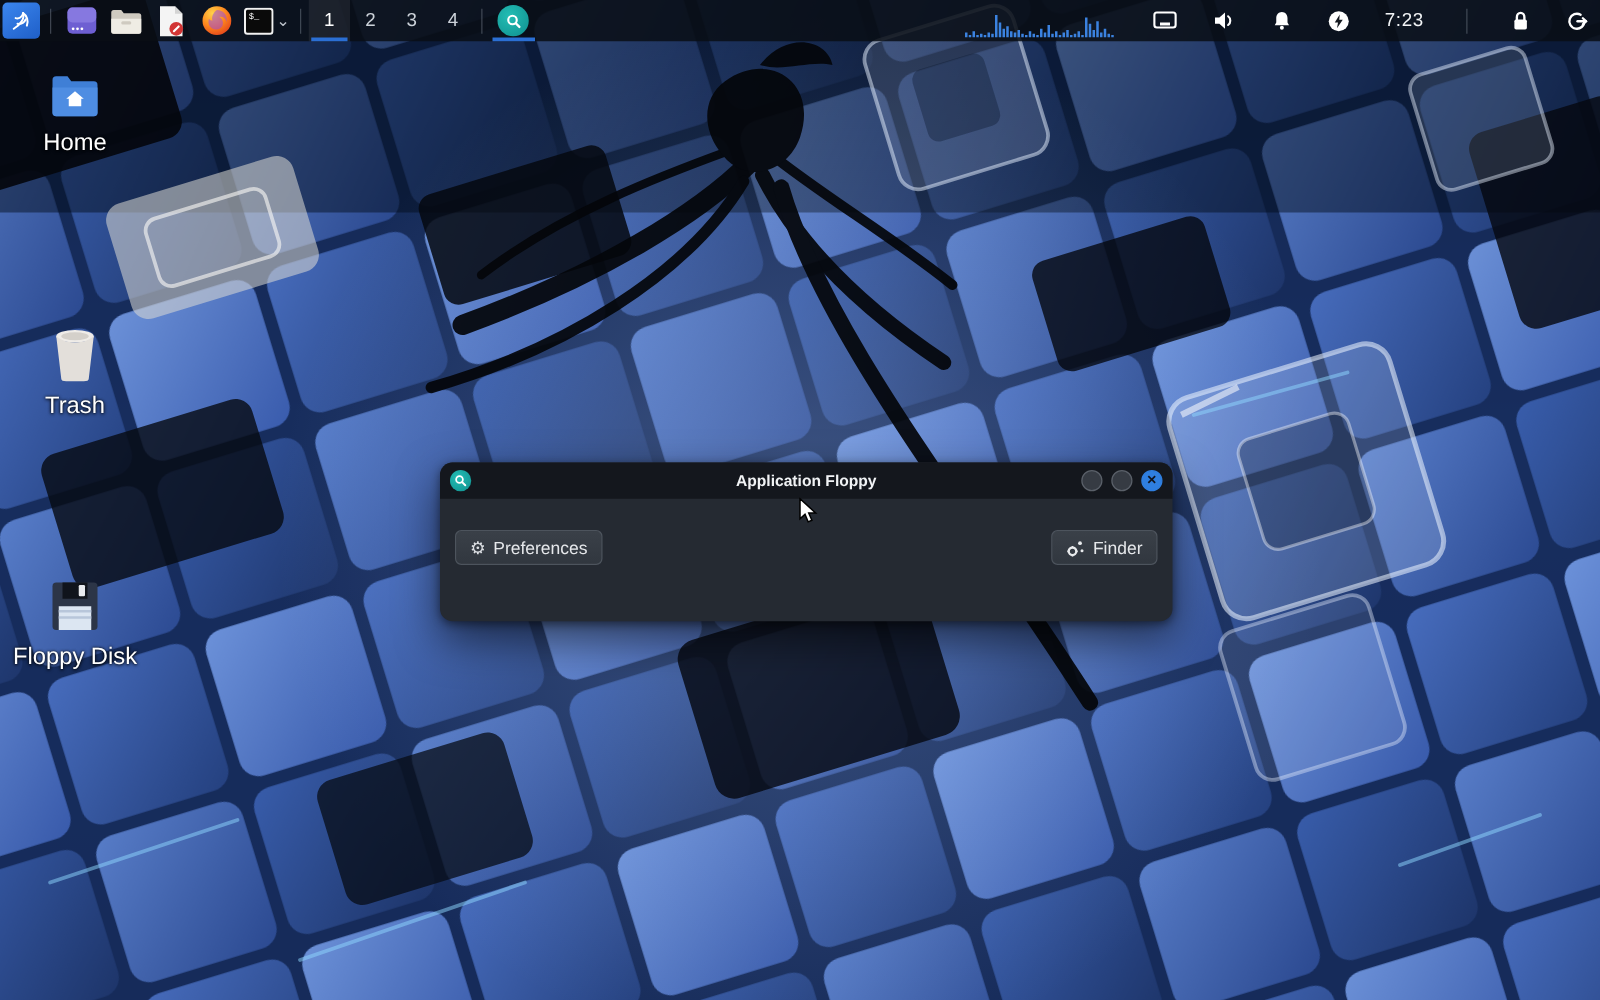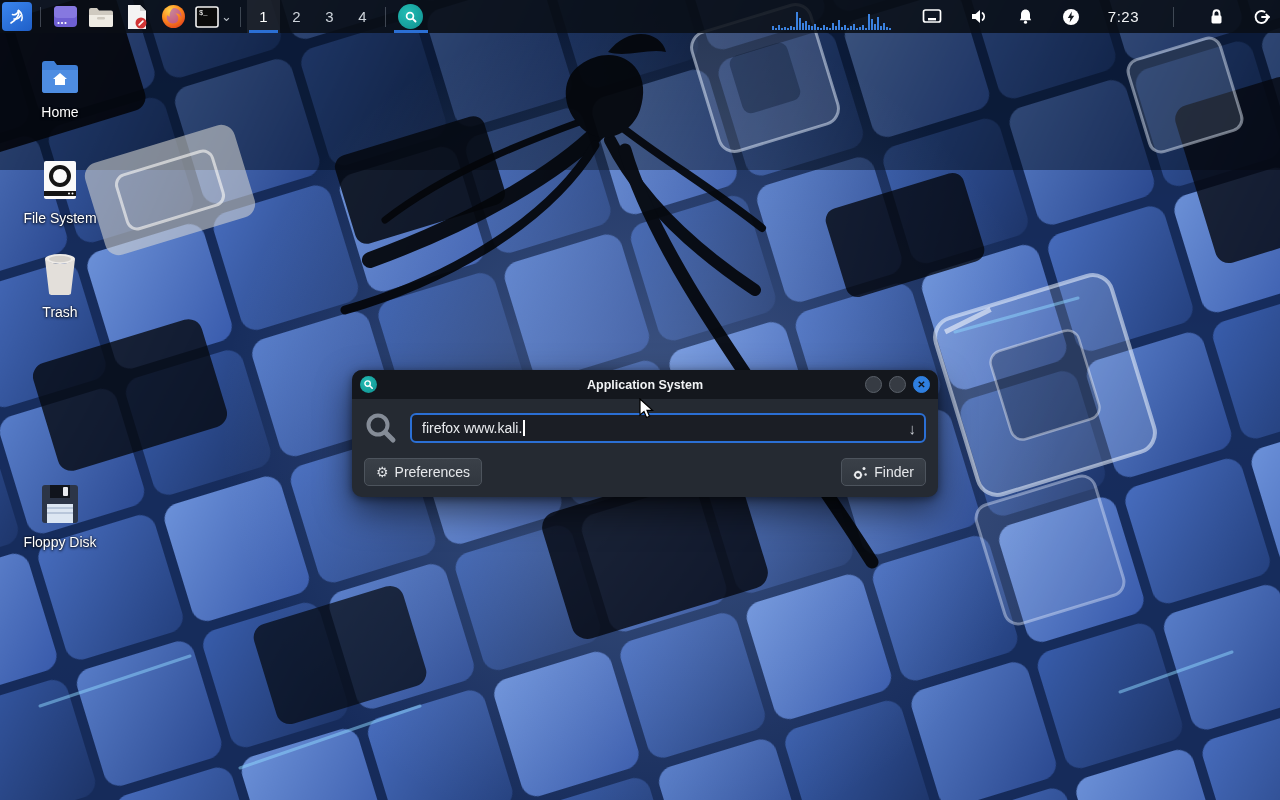--- a/index.html
+++ b/index.html
@@ -26,26 +26,26 @@
   .task-btn { width:38px; height:33px; position:relative; display:flex; align-items:center; justify-content:center; }
   .teal-circle { width:25px; height:25px; border-radius:50%; background:radial-gradient(circle at 38% 35%,#23bdb4,#0f8f8f);
     display:flex; align-items:center; justify-content:center; }
   .monitor { display:flex; align-items:flex-end; height:26px; width:122px; overflow:hidden; }
   .mon-bar { width:2px; margin-right:1px; background:#3b82e0; }
   .clock { font-size:15px; color:#f2f4f6; letter-spacing:.5px; }
   .tray-ic { display:flex; align-items:center; justify-content:center; }
 
   
   .desk-icon { position:absolute; left:12px; width:96px; display:flex; flex-direction:column; align-items:center; z-index:5; }
-  .desk-icon .lbl { margin-top:8px; font-size:14px; color:#fff; text-shadow:0 1px 3px rgba(0,0,0,.9), 0 0 2px rgba(0,0,0,.8); white-space:nowrap; }
+  .desk-icon .lbl { margin-top:8px; font-size:19px; color:#fff; text-shadow:0 1px 3px rgba(0,0,0,.9), 0 0 2px rgba(0,0,0,.8); white-space:nowrap; }
   #di-home   { top:58px; }
   #di-fs     { top:158px; }
-  #di-trash  { top:252px; }
+  #di-trash  { top:262px; }
   #di-kali   { top:376px; }
-  #di-floppy { top:482px; }
+  #di-floppy { top:463px; }
 
   
   .dialog { position:absolute; left:352px; top:370px; width:586px; height:127px; z-index:60;
     background:#252a32; border-radius:10px; box-shadow:0 14px 34px rgba(0,0,0,.55), 0 2px 8px rgba(0,0,0,.45); }
   .titlebar { height:29px; background:#14171d; border-radius:10px 10px 0 0; position:relative;
     display:flex; align-items:center; padding:0 8px; }
   .tb-icon { width:17px; height:17px; border-radius:50%; background:radial-gradient(circle at 38% 35%,#23bdb4,#0f8f8f);
     display:flex; align-items:center; justify-content:center; }
   .tb-title { position:absolute; left:0; right:0; text-align:center; font-size:12.5px; font-weight:bold; color:#f1f3f5; }
   .tb-btns { margin-left:auto; display:flex; gap:7px; z-index:2; }
@@ -369,30 +369,20 @@
 
   <div class="desk-icon" id="di-home">
     <svg width="44" height="38" viewBox="0 0 44 38">
       <path d="M4,6 Q4,3 7,3 L16,3 L19,7 L37,7 Q40,7 40,10 L40,32 Q40,35 37,35 L7,35 Q4,35 4,32 Z" fill="#3f7fd6"></path>
       <path d="M4,12 L40,12 L40,32 Q40,35 37,35 L7,35 Q4,35 4,32 Z" fill="#4e8de2"></path>
       <path d="M22,15 L29,21 L27,21 L27,27 L17,27 L17,21 L15,21 Z" fill="#fff"></path>
     </svg>
     <span class="lbl">Home</span>
   </div>
 
-  <div class="desk-icon" id="di-fs">
-    <svg width="44" height="44" viewBox="0 0 44 44">
-      <rect x="6" y="3" width="32" height="38" rx="2" fill="#fafafa"></rect>
-      <circle cx="22" cy="18" r="9" fill="none" stroke="#141414" stroke-width="4"></circle>
-      <rect x="6" y="33" width="32" height="5" fill="#141414"></rect>
-      <circle cx="31" cy="35.5" r="1" fill="#fff"></circle>
-        <circle cx="34.5" cy="35.5" r="1" fill="#fff"></circle>
-    </svg>
-    <span class="lbl">File System</span>
-  </div>
 
   <div class="desk-icon" id="di-trash">
     <svg width="42" height="44" viewBox="0 0 42 44">
       <ellipse cx="21" cy="7" rx="15" ry="5" fill="#efece8"></ellipse>
       <path d="M6,7 L10,41 Q10,43 14,43 L28,43 Q32,43 32,41 L36,7 Q30,12 21,12 Q12,12 6,7 Z" fill="#e3dfda"></path>
       <ellipse cx="21" cy="7" rx="11" ry="3.2" fill="#d4d0ca"></ellipse>
     </svg>
     <span class="lbl">Trash</span>
   </div>
 
@@ -410,42 +400,31 @@
   </div>
 
   <div class="dialog">
     <div class="titlebar">
       <span class="tb-icon">
         <svg width="11" height="11" viewBox="0 0 11 11">
           <circle cx="4.6" cy="4.6" r="2.7" fill="none" stroke="#fff" stroke-width="1.4"></circle>
           <line x1="6.7" y1="6.7" x2="9.2" y2="9.2" stroke="#fff" stroke-width="1.6" stroke-linecap="round"></line>
         </svg>
       </span>
-      <span class="tb-title">Application System</span>
+      <span class="tb-title">Application Floppy</span>
       <span class="tb-btns">
         <span class="tb-circle"></span>
         <span class="tb-circle"></span>
         <span class="tb-close">
           <span>✕</span>
         </span>
       </span>
     </div>
 
     <div class="af-body">
-      <div class="search-row">
-        <svg width="34" height="34" viewBox="0 0 34 34">
-          <circle cx="14" cy="14" r="9.5" fill="none" stroke="#858c97" stroke-width="4"></circle>
-          <line x1="21.5" y1="21.5" x2="29" y2="29" stroke="#858c97" stroke-width="5" stroke-linecap="round"></line>
-        </svg>
-        <div class="input-box">
-          <span class="input-text">firefox www.kali.</span>
-            <span class="caret"></span>
-          <span class="dd-arrow">↓</span>
-        </div>
-      </div>
 
       <div class="btn-row">
         <button class="af-btn">
           <span class="gear-glyph">⚙</span>
           <span>Preferences</span>
         </button>
         <button class="af-btn">
           <svg width="15" height="15" viewBox="0 0 15 15">
             <circle cx="5" cy="10" r="3" fill="none" stroke="#e8eaec" stroke-width="1.8"></circle>
             <line x1="5" y1="5.8" x2="5" y2="7" stroke="#e8eaec" stroke-width="1.4"></line>

